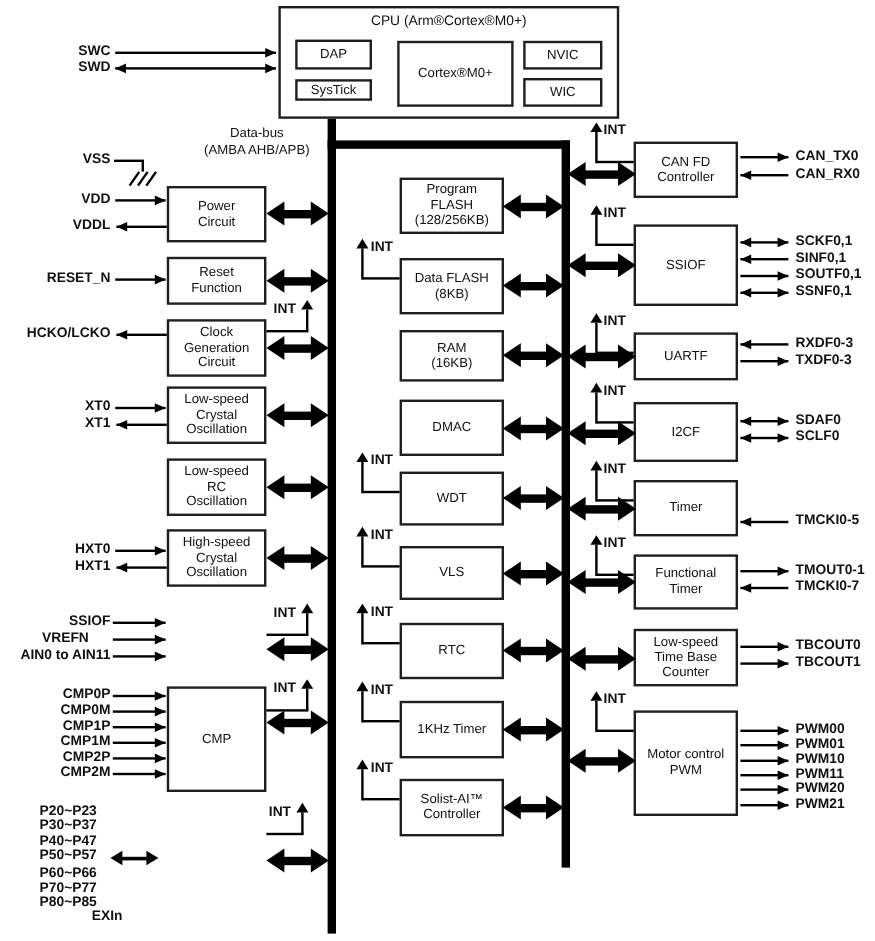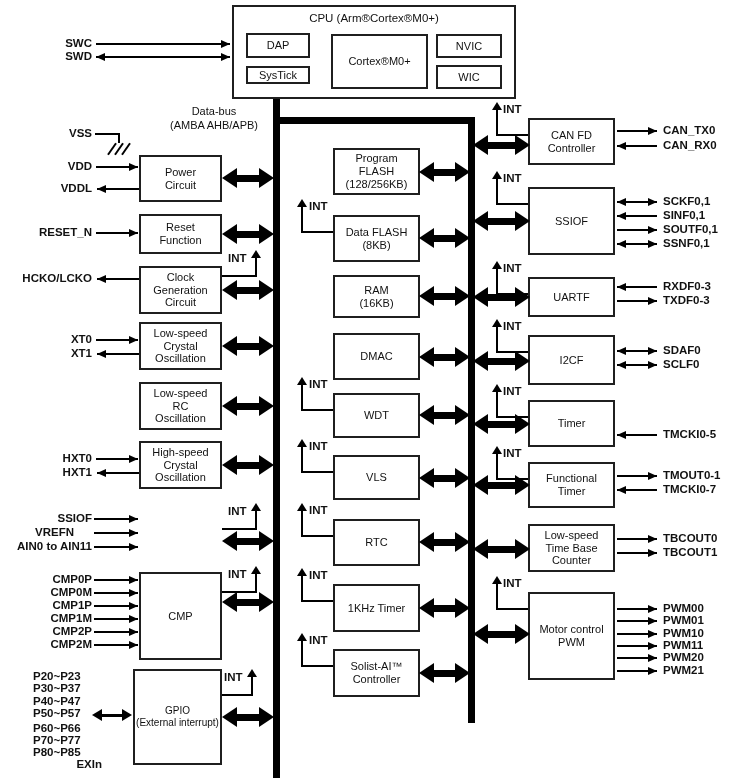--- a/index.html
+++ b/index.html
@@ -79,22 +79,20 @@
   <div class="blk" style="left:139px;top:322px;width:83px;height:48px">Low-speed
 Crystal
 Oscillation</div>
   <div class="blk" style="left:139px;top:382px;width:83px;height:48px">Low-speed
 RC
 Oscillation</div>
   <div class="blk" style="left:139px;top:441px;width:83px;height:48px">High-speed
 Crystal
 Oscillation</div>
   <div class="blk" style="left:139px;top:572px;width:83px;height:88px">CMP</div>
-  <div class="blk" style="left:133px;top:669px;width:89px;height:96px;font-size:10px">GPIO
-(External interrupt)</div>
 
   <span class="lbl ra" style="left:0;width:92px;top:160px">VDD</span>
   <div class="sar hr" style="left:96px;top:163px;width:42px"></div>
   <span class="lbl ra" style="left:0;width:92px;top:182px">VDDL</span>
   <div class="sar hl" style="left:97px;top:185px;width:42px"></div>
   <span class="lbl ra" style="left:16px;width:76px;top:226px">RESET_N</span>
   <div class="sar hr" style="left:96px;top:229px;width:42px"></div>
   <span class="lbl ra" style="left:0;width:92px;top:272px">HCKO/LCKO</span>
   <div class="sar hl" style="left:97px;top:275px;width:42px"></div>
   <span class="lbl ra" style="left:0;width:92px;top:333px">XT0</span>

